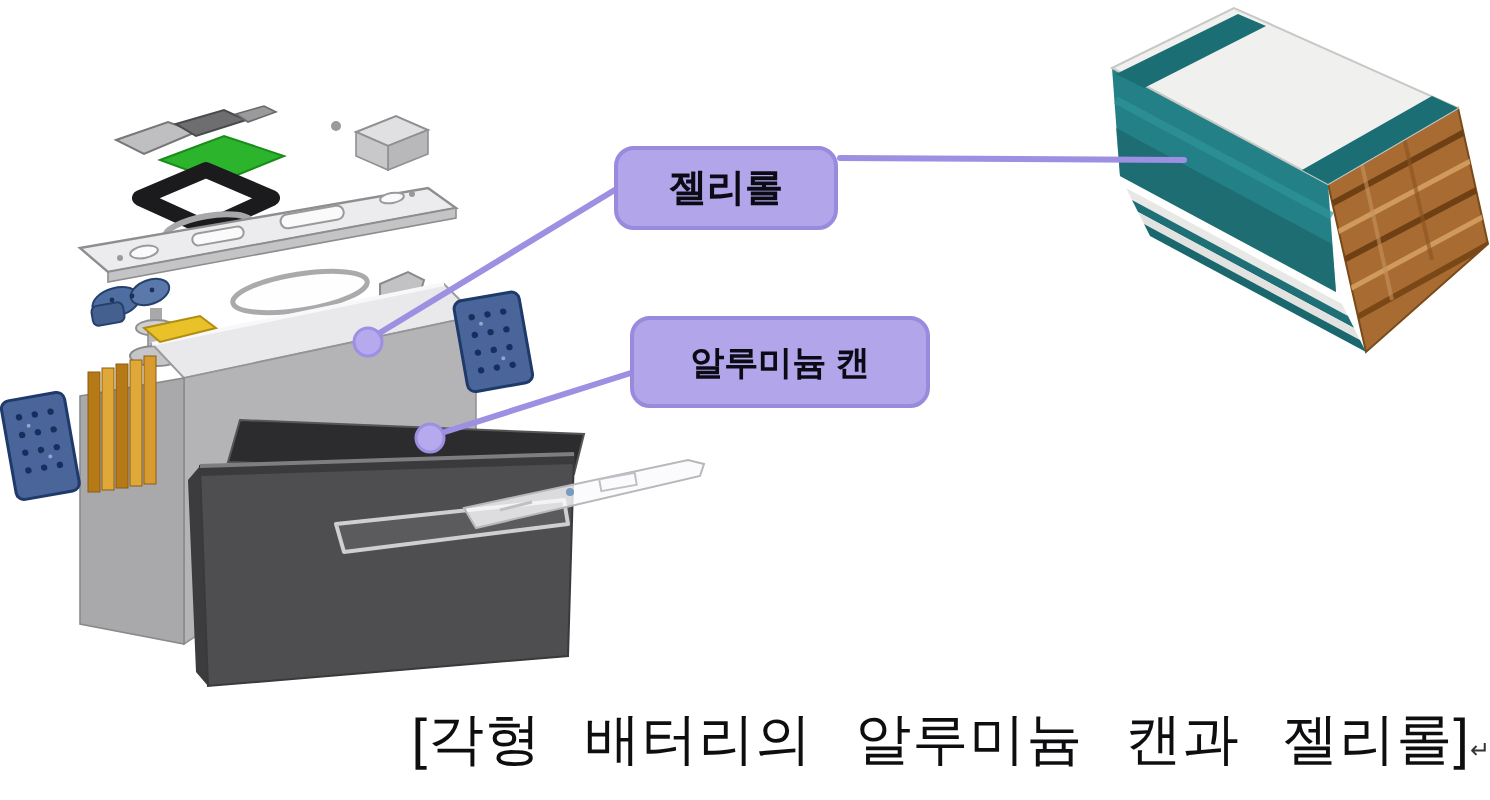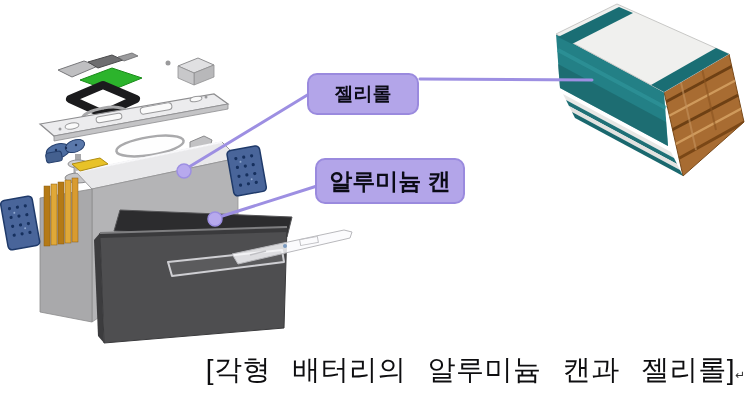--- a/index.html
+++ b/index.html
@@ -7,21 +7,21 @@
     position:relative;width:745px;height:400px;background:#ffffff;overflow:hidden;
     font-family:"Liberation Sans","DejaVu Sans",sans-serif;
   }
   #illustration{position:absolute;left:0;top:0;width:745px;height:400px;}
   .label-box{
     position:absolute;background:#b3a5e9;border:2px solid #9a8ade;border-radius:10px;
     display:flex;align-items:center;justify-content:center;
     font-weight:bold;color:#0b0b16;box-sizing:border-box;
   }
   #label-jellyroll{left:307px;top:57px;width:112px;height:42px;font-size:19px;margin-top:16px;}
-  #label-can{left:315px;top:158px;width:150px;height:46px;font-size:23px;}
+  #label-can{left:315px;top:158px;width:150px;height:46px;font-size:17px;}
   #caption{
     position:absolute;left:0;top:351px;width:745px;text-align:right;
     font-size:28px;color:#0e0e10;letter-spacing:0.5px;word-spacing:13px;white-space:nowrap;
   }
   #caption .endmark{font-size:12px;color:#333;word-spacing:0;letter-spacing:0;vertical-align:baseline;}
 </style>
 </head>
 <body>
 
 <div id="canvas">

